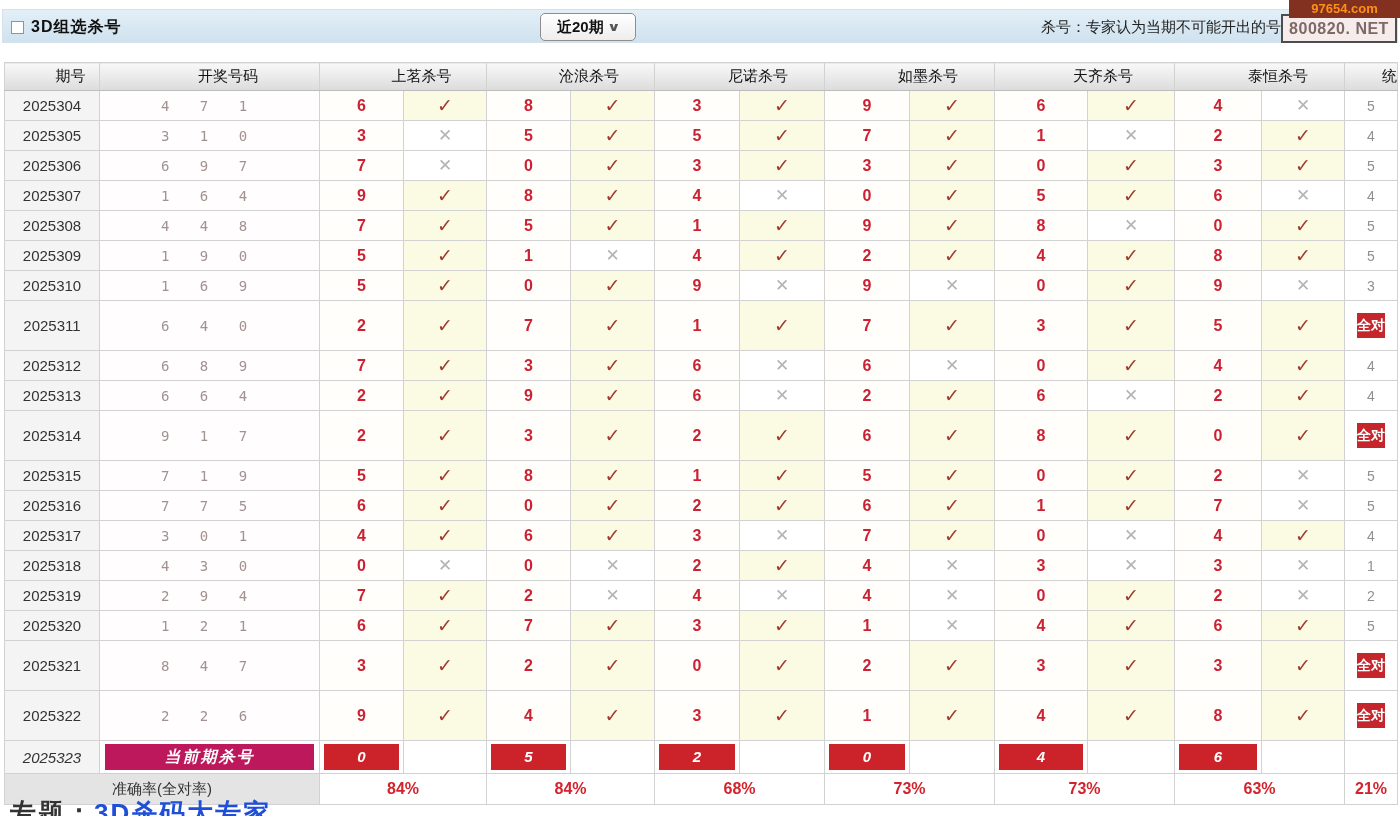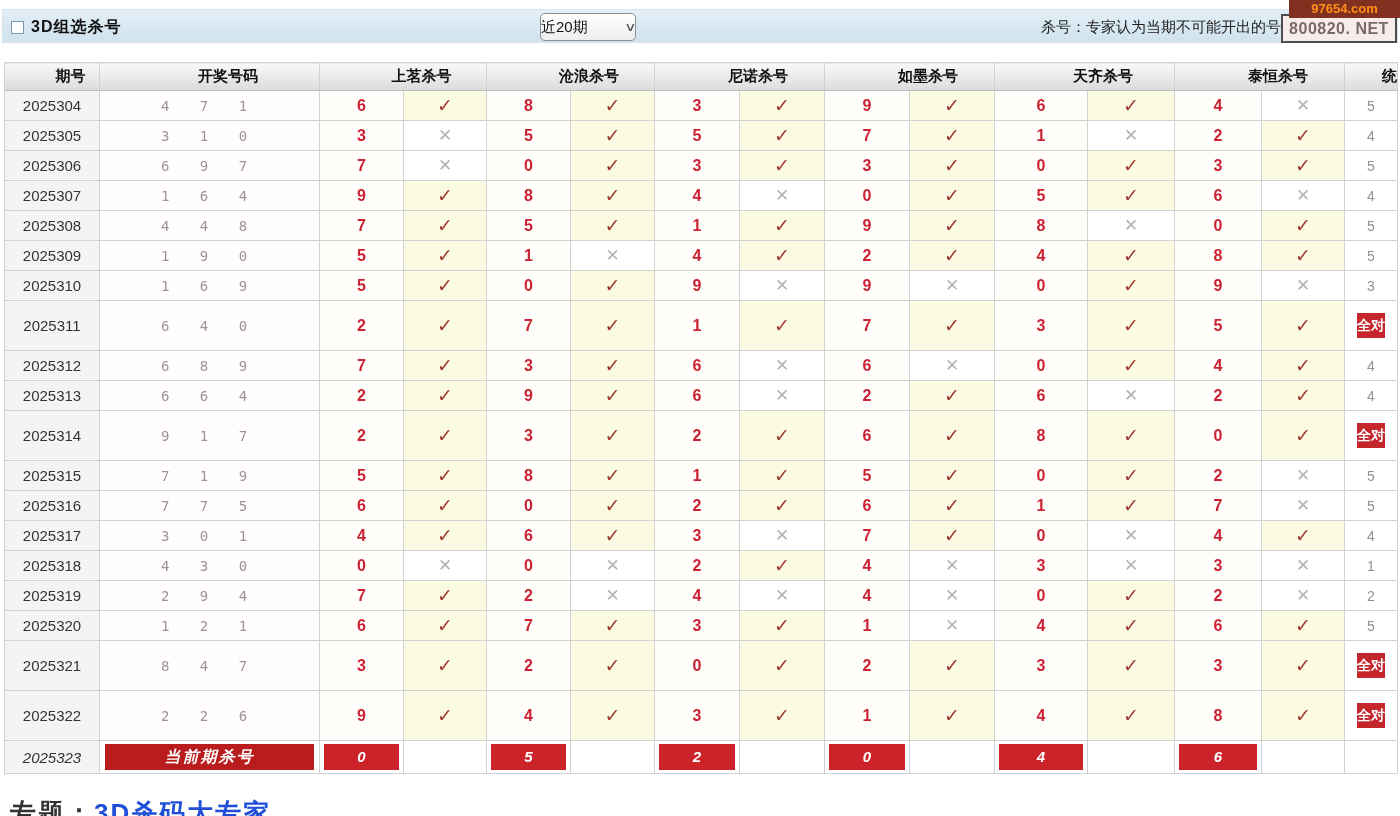--- a/index.html
+++ b/index.html
@@ -20,21 +20,21 @@
   .titlebar-left { position:absolute; left:8px; top:0; height:34px; display:flex; align-items:center; }
   .checkbox {
     width:13px; height:13px; background:#fff; border:1px solid #7e99ab; margin-right:7px;
   }
   .title-text { font-size:16px; font-weight:bold; color:#111; letter-spacing:1px; }
   .period-select {
     position:absolute; left:537px; top:3px; width:96px; height:28px;
     background: linear-gradient(180deg,#ffffff,#ededed);
     border:1px solid #8e8e8e; border-radius:5px;
     font-size:15px; color:#111; display:flex; align-items:center; justify-content:space-between;
-    padding:0 0; cursor:pointer;
+    padding:0 16px; cursor:pointer;font-weight:bold;
   }
   .period-select .chev { color:#555; font-size:12px; transform:scaleX(1.4); }
   .titlebar-note {
     position:absolute; right:116px; top:0; height:34px; line-height:34px;
     font-size:15px; color:#222;
   }
   .wm-top {
     position:absolute; right:0; top:0; width:111px; height:18px; line-height:18px;
     background:#82301f; color:#ff9016; font-size:13px; font-weight:bold; text-align:center;
     z-index:6;
@@ -49,40 +49,40 @@
     position:absolute; left:4px; top:62px;
     border-collapse:collapse; table-layout:fixed; width:1393px;
     font-size:15px;
   }
   table.kill th, table.kill td {
     border:1px solid #d2d2d2; text-align:center; overflow:hidden; white-space:nowrap;
     padding:0;
   }
   table.kill thead th {
     height:28px; background:linear-gradient(180deg,#f8f8f8,#dcdcdc);
-    font-weight:bold; color:#111; border-bottom:1px solid #bdbdbd;padding-left:37px;
+    font-weight:normal; color:#111; border-bottom:1px solid #bdbdbd;padding-left:37px;
   }
   table.kill tbody tr.data-row { height:30px; }
   td.period { background:#f4f4f4; color:#333; }
   td.draw { background:#fffdfd; color:#a29191; letter-spacing:11px; padding-left:11px; font-family:"DejaVu Sans Mono","Liberation Mono",monospace; font-size:14px; }
   td.num { color:#cb2133; font-weight:bold; font-size:16px; background:#fffefb; }
   td.mark-hit { background:#fbfbe3; }
   td.mark-miss { background:#ffffff; }
   .tick { color:#9e3a30; font-size:19px; font-weight:bold; }
   .cross { color:#b4b4b4; font-size:17px; }
   td.stat { color:#909090; font-size:14px; background:#fff; }
   .allhit-badge {
     display:block; margin:12px; height:25px; line-height:25px;
     background:#c5262c; color:#fff; font-size:14px; font-weight:bold;
   }
   
   tr.current-row { height:33px;font-style:italic; }
   .cur-label {
     display:block; margin:3px 5px; height:26px; line-height:26px;
-    background:#b91c1c; color:#fff; font-size:16px; font-weight:bold; letter-spacing:2px;
+    background:#be185d; color:#fff; font-size:16px; font-weight:bold; letter-spacing:2px;
   }
   .cur-num {
     display:block; margin:3px 4px; height:26px; line-height:26px;
     background:#cb2329; color:#fff; font-size:15px; font-weight:bold;
   }
   
   tr.summary-row { height:31px; }
   td.sum-label { background:#e4e4e4; color:#333; font-size:15px; }
   td.sum-val-red { color:#d4232d; font-weight:bold; font-size:16px; }
   td.sum-val-blue { color:#1f2bb8; font-weight:bold; font-size:16px; }
@@ -497,18 +497,28 @@
         <td>
           <span class="cur-num">4</span>
         </td>
         <td class="mark-miss"></td>
         <td>
           <span class="cur-num">6</span>
         </td>
         <td class="mark-miss"></td>
         <td class="stat"></td>
       </tr>
+      <tr class="summary-row">
+        <td class="sum-label" colspan="2">准确率(全对率)</td>
+        <td class="sum-val-red" colspan="2">84%</td>
+        <td class="sum-val-red" colspan="2">84%</td>
+        <td class="sum-val-red" colspan="2">68%</td>
+        <td class="sum-val-red" colspan="2">73%</td>
+        <td class="sum-val-red" colspan="2">73%</td>
+        <td class="sum-val-red" colspan="2">63%</td>
+        <td class="sum-val-red">21%</td>
+      </tr>
     </tbody>
 </table>
 
 <div class="footer-link-line">
   <span class="footer-prefix">专题：</span><span class="footer-link">3D杀码大专家</span>
 </div>
 
 </body></html>

